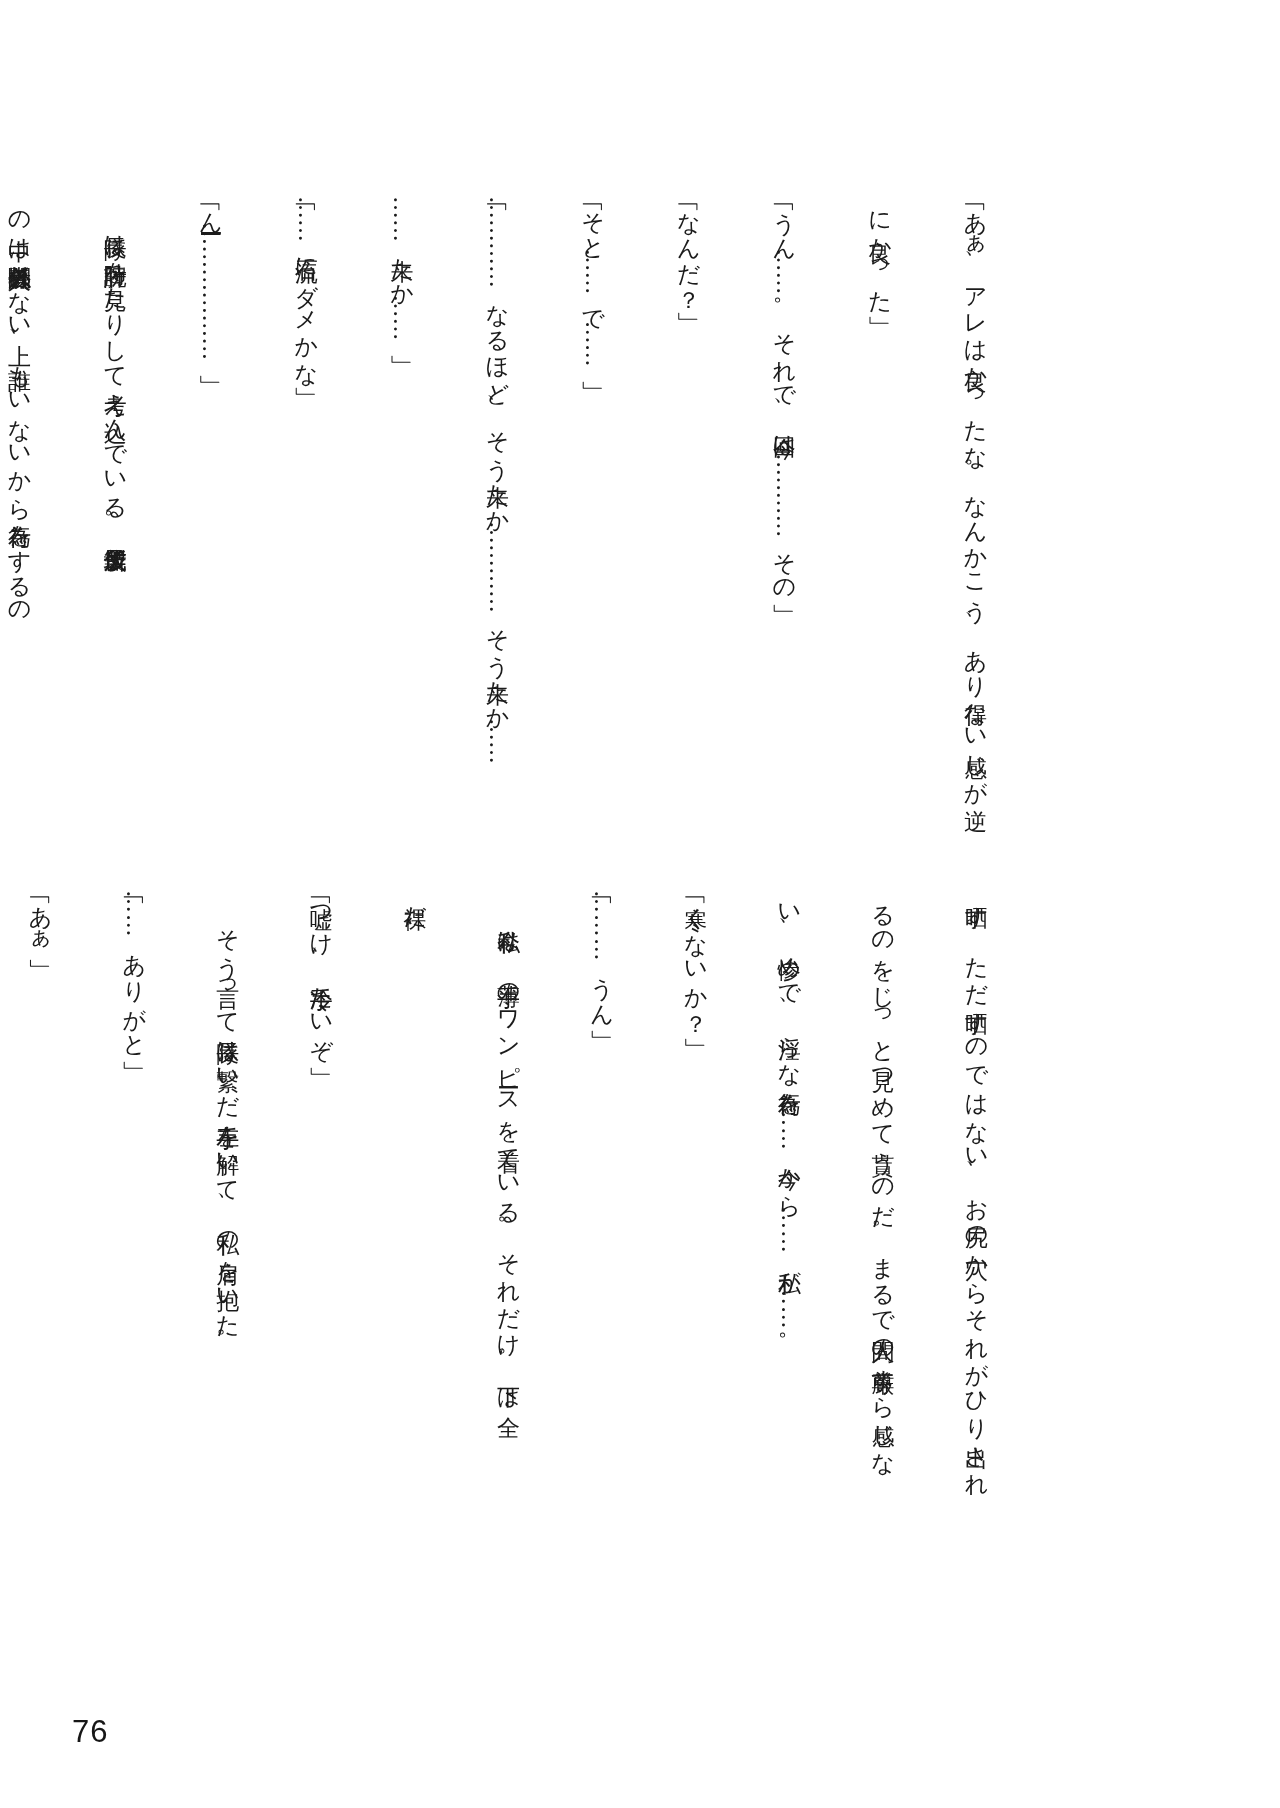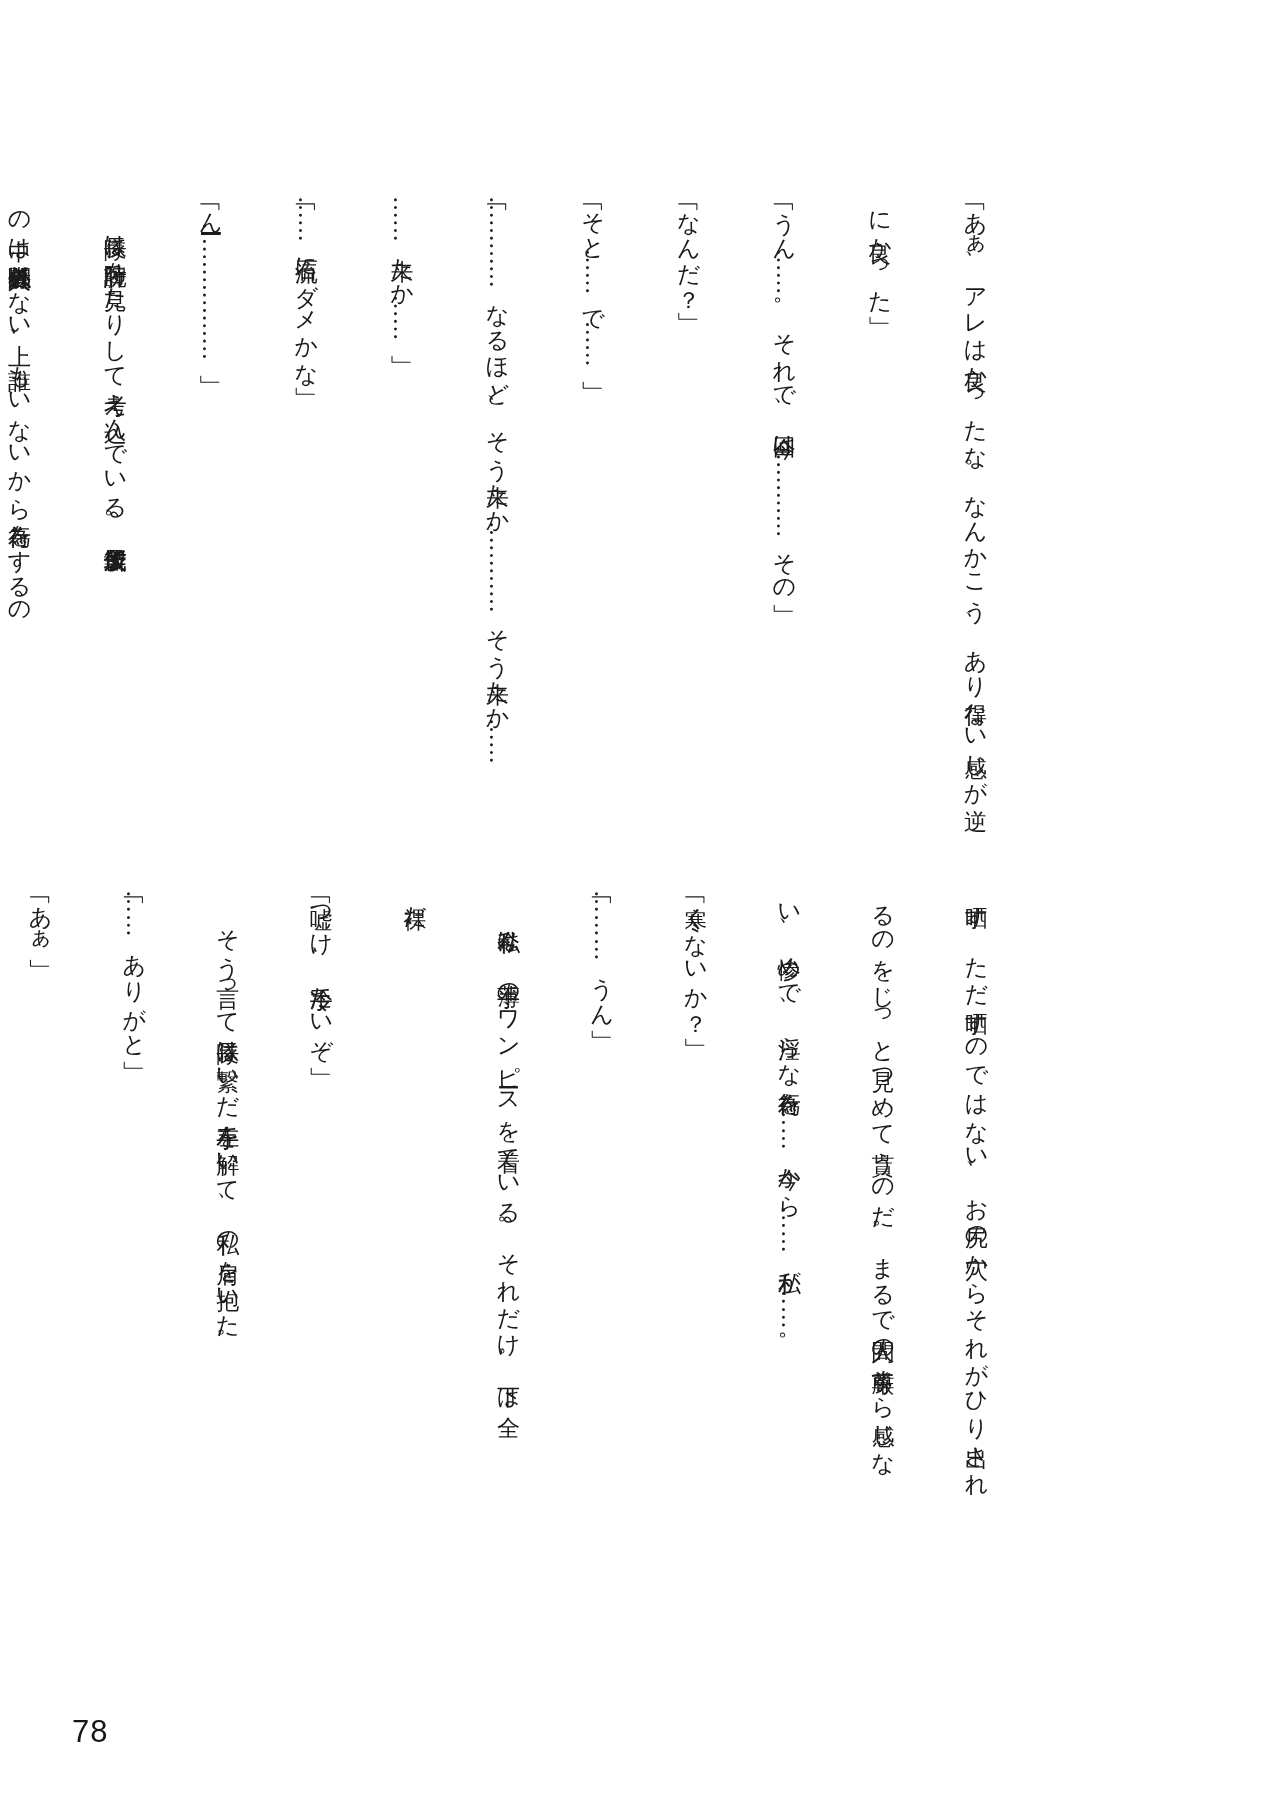--- a/index.html
+++ b/index.html
@@ -91,15 +91,15 @@
     
     
     
     
     
     
     
     
   </div>
 
-  <div class="page-number">78</div>
+  <div class="page-number">76</div>
 
 </div>
 
 </body></html>

